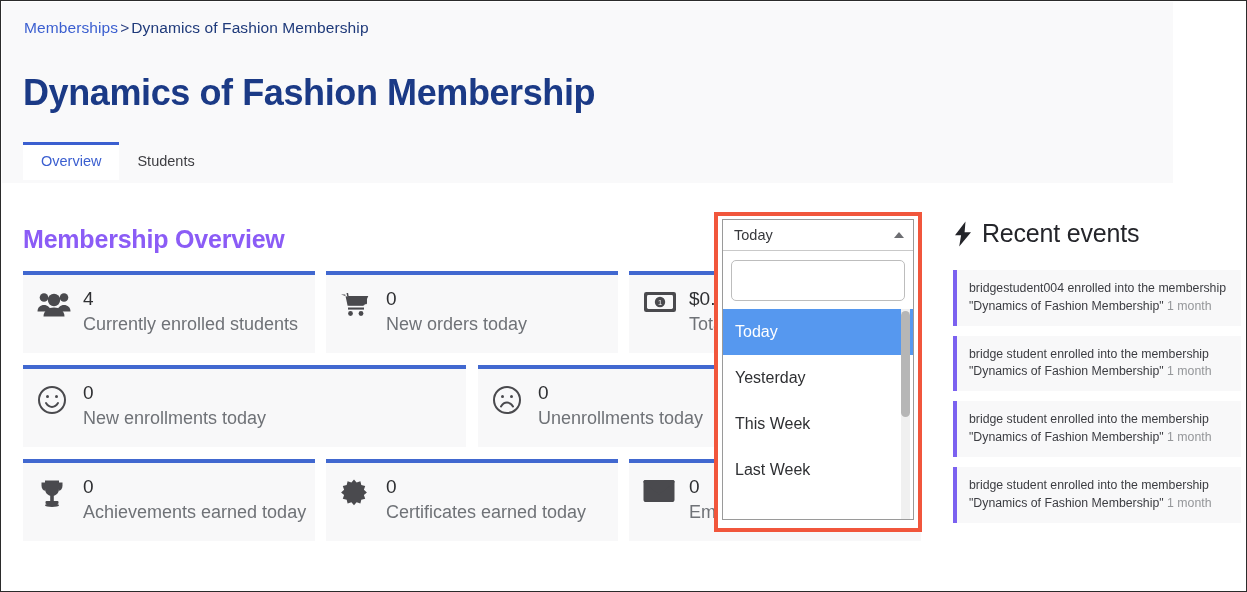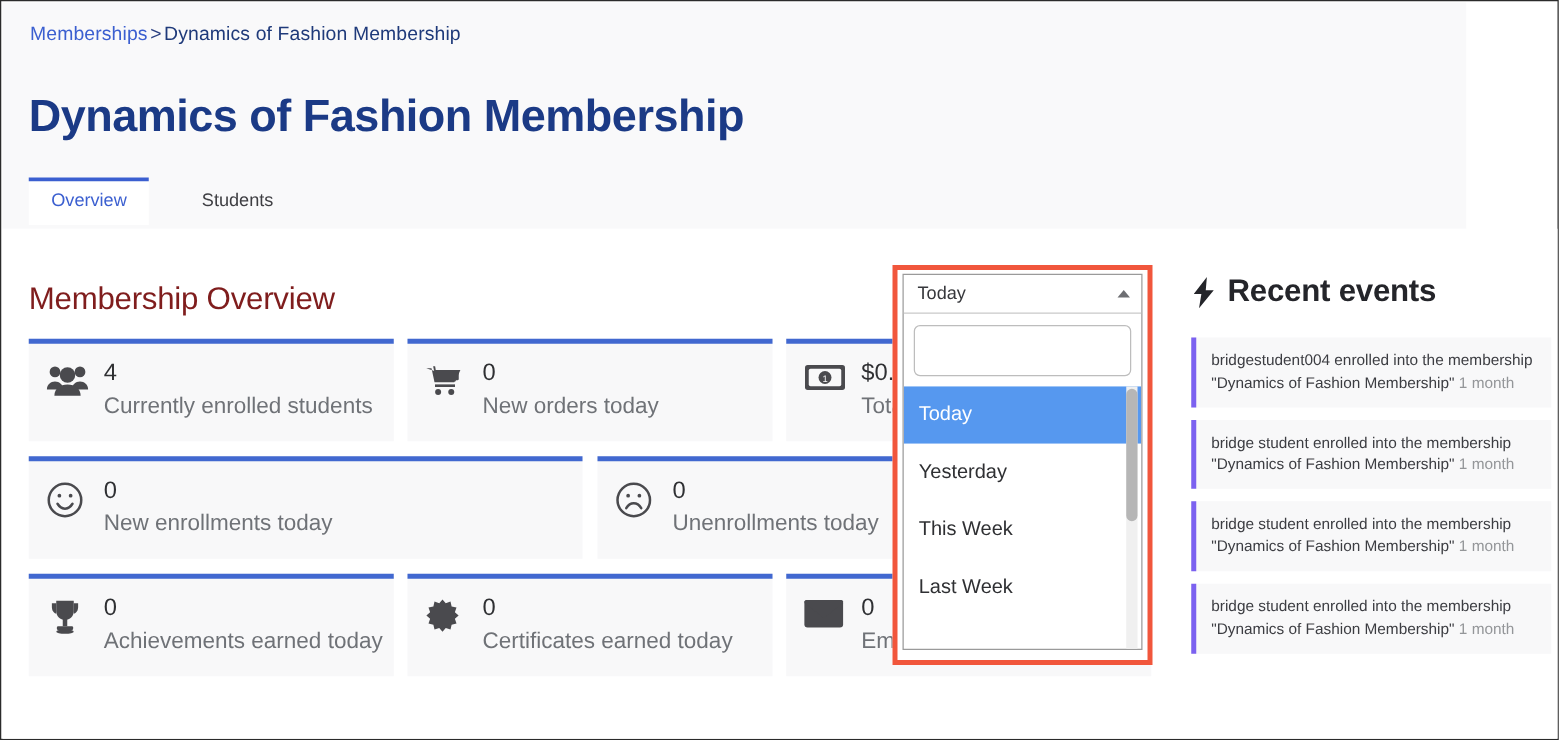--- a/index.html
+++ b/index.html
@@ -50,21 +50,20 @@
     color: #1b3a86;
     letter-spacing: -0.4px;
     white-space: nowrap;
   }
 
   .tabs {
     position: absolute;
     left: 21px; top: 140px;
     display: flex;
     align-items: flex-start;
-    gap: 24px;
   }
   .tab {
     position: relative;
     padding: 12px 18px 11px 18px;
     font-size: 14.5px;
     color: #3e3e42;
     cursor: pointer;
     background: transparent;
     line-height: 1;
   }
@@ -81,22 +80,22 @@
     left: 1px; top: 182px;
     width: 1245px;
     height: 409px;
     background: #ffffff;
   }
 
   .section-title {
     position: absolute;
     left: 21px; top: 42px;
     font-size: 25px;
-    font-weight: normal;
-    color: #7f1d1d;
+    font-weight: bold;
+    color: #8b5cf6;
     letter-spacing: -0.2px;
     white-space: nowrap;
   }
 
   
   .cards {
     position: absolute;
     left: 21px; top: 88px;
     width: 898px;
   }
@@ -150,21 +149,21 @@
   .r3 .card:nth-child(3) { width: 292px; margin-left: 11px; }
 
   
   .events {
     position: absolute;
     left: 951px; top: 36px;
     width: 288px;
   }
   .events-title {
     font-size: 25px;
-    font-weight: bold;
+    font-weight: normal;
     color: #24252a;
     display: flex;
     align-items: center;
     letter-spacing: -0.2px;
     white-space: nowrap;
   }
   .bolt-icon {
     display: inline-block;
     margin-right: 9px;
     color: #24252a;

